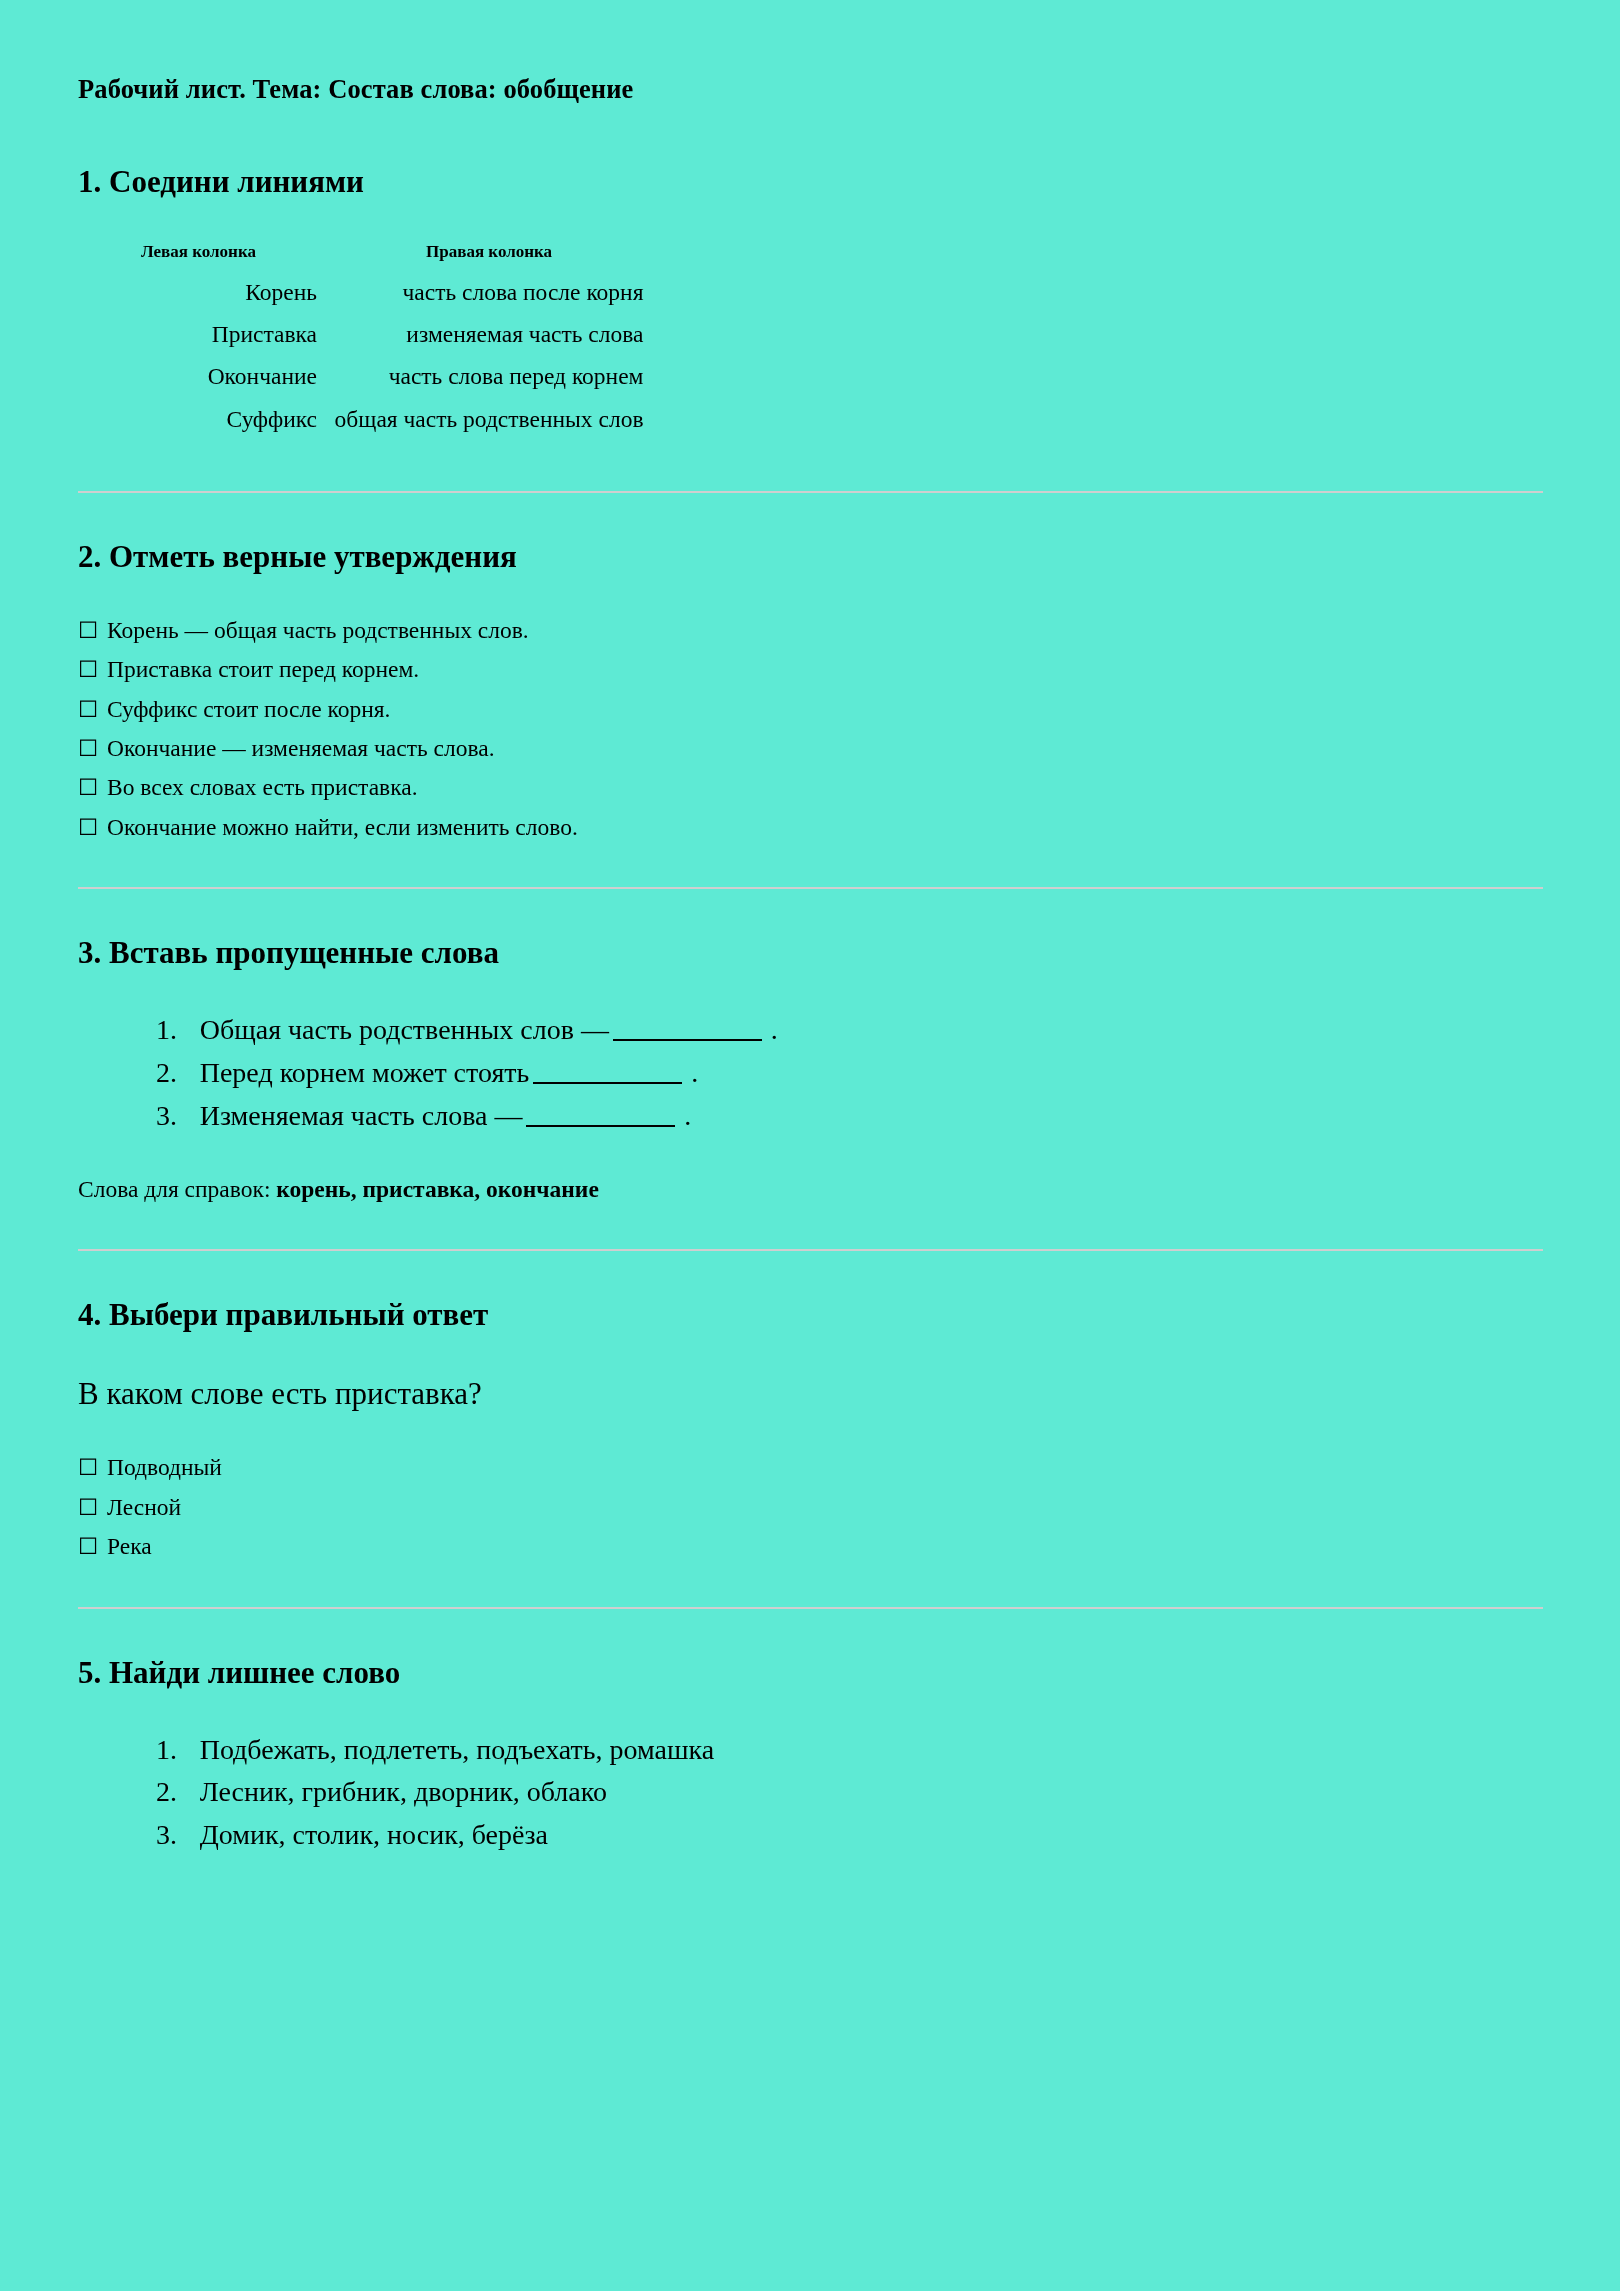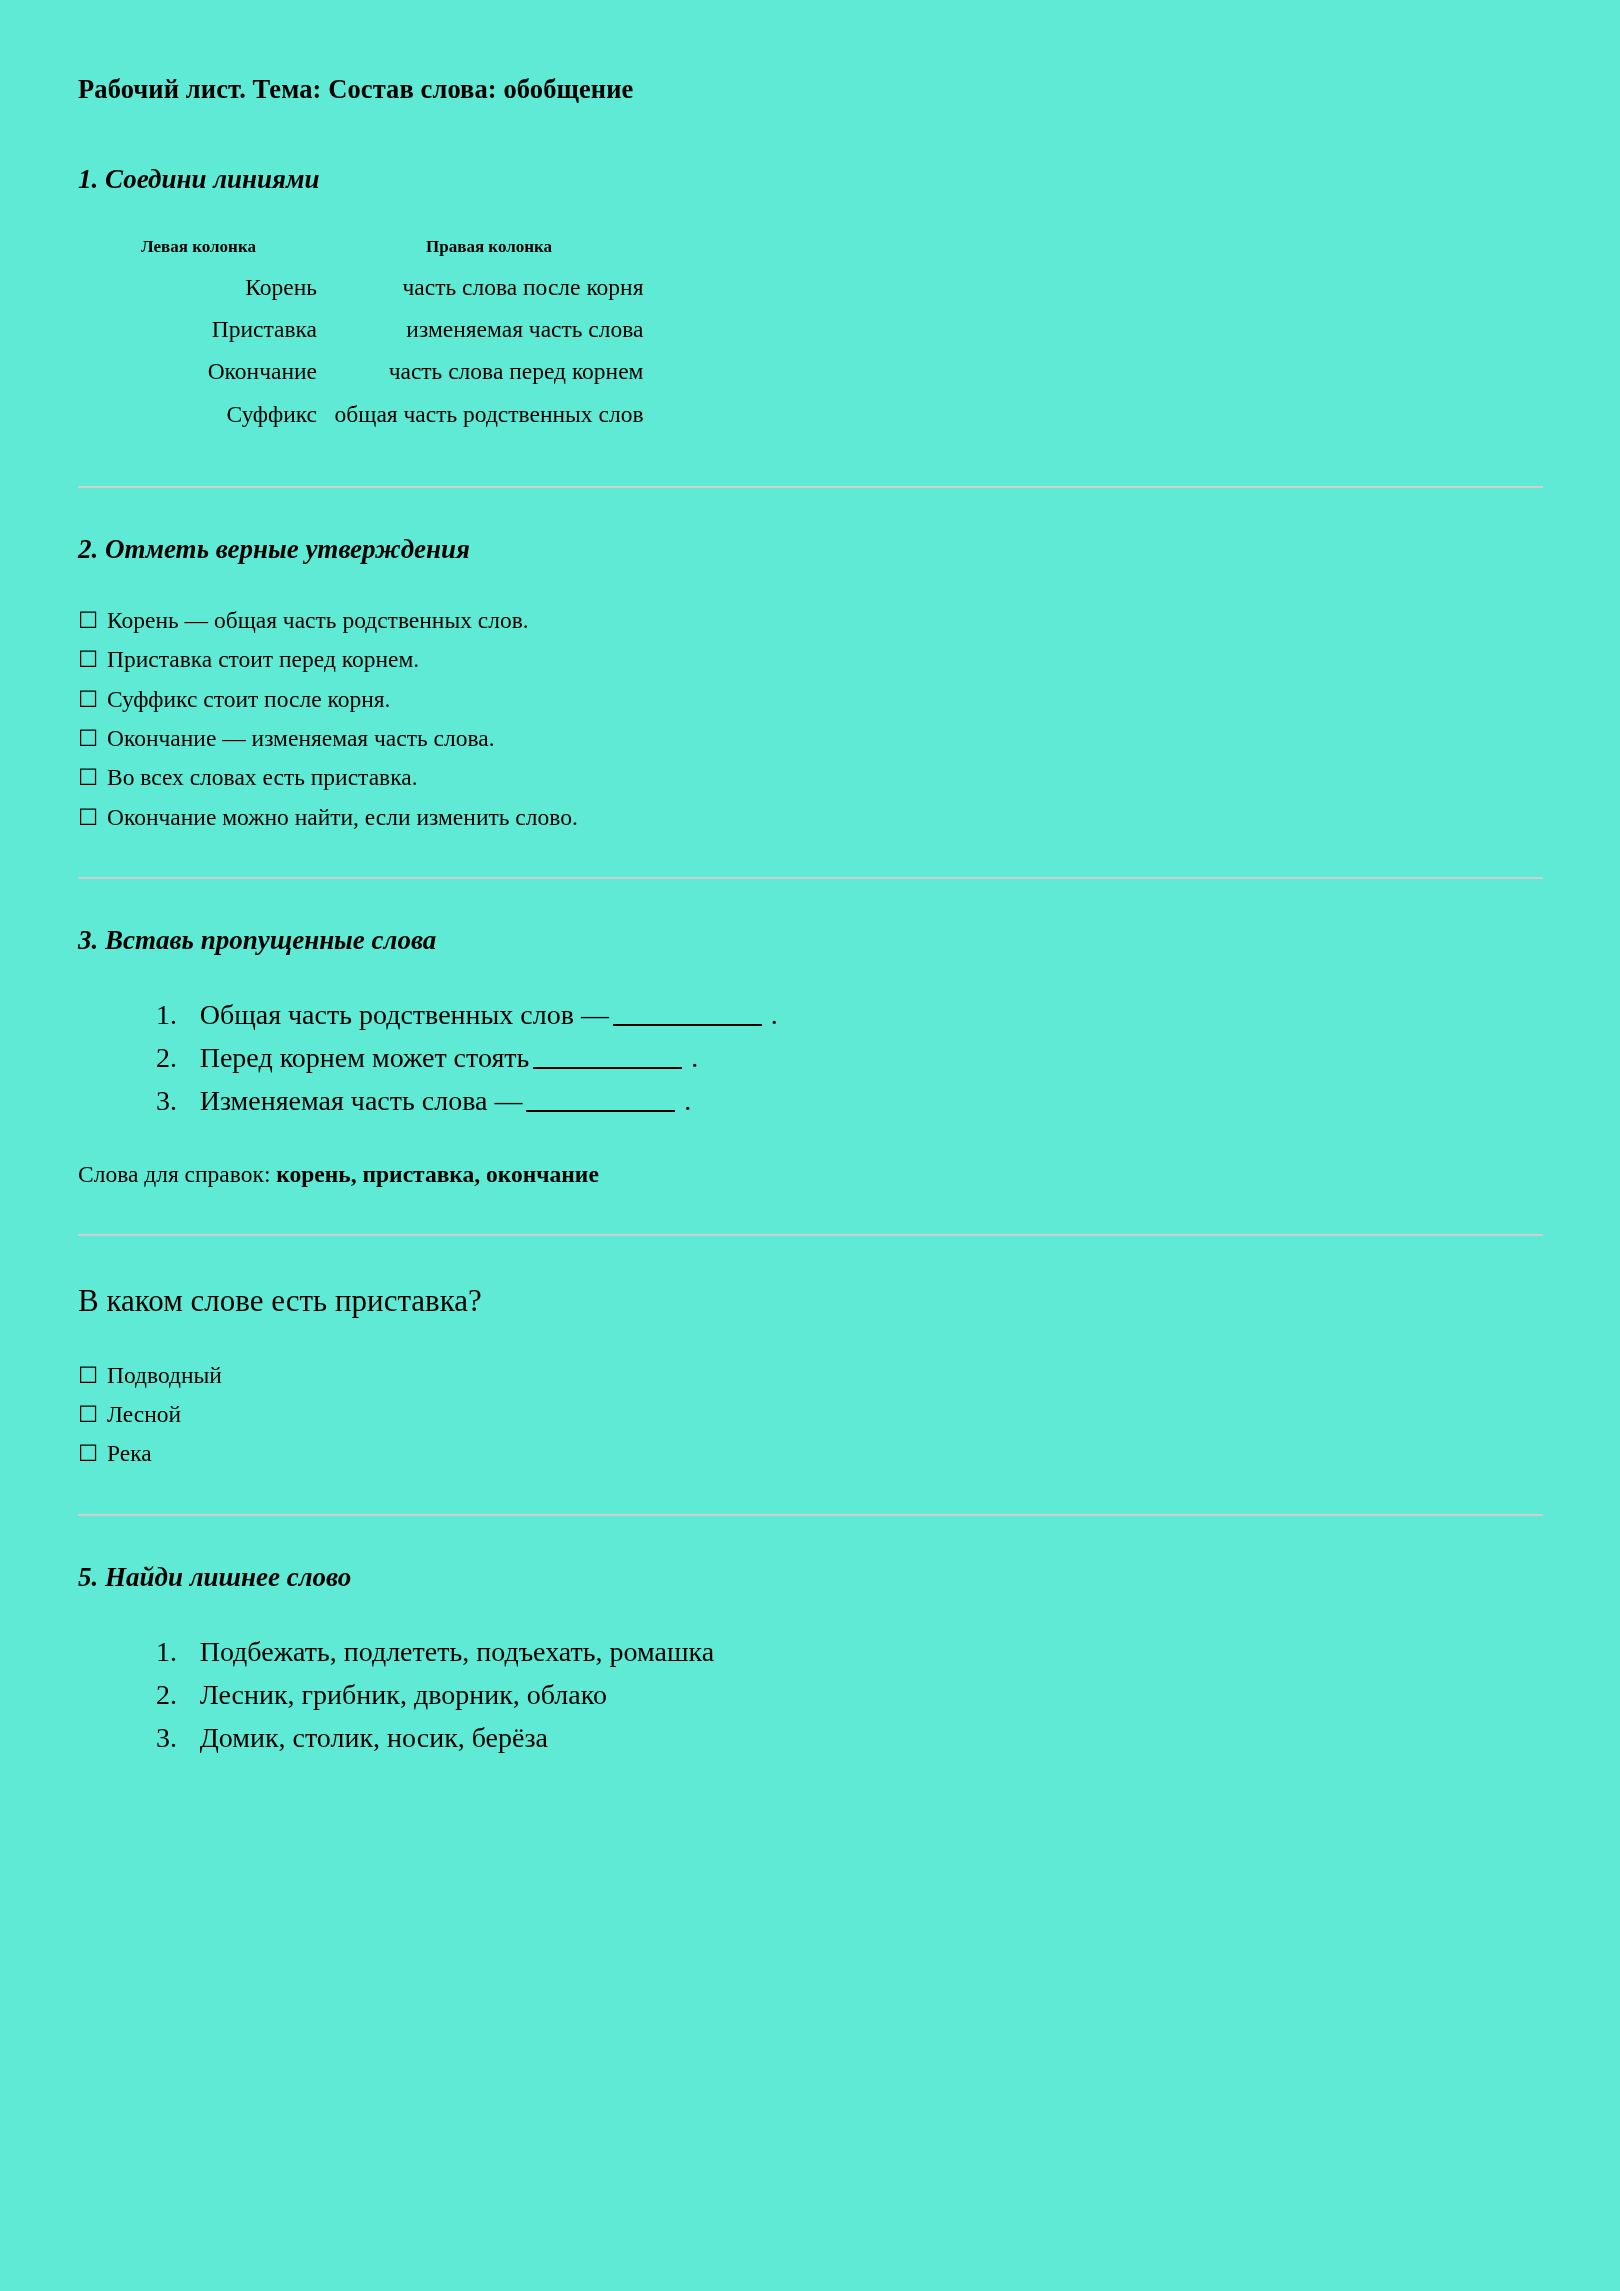--- a/index.html
+++ b/index.html
@@ -24,25 +24,24 @@
 
   .doc-title {
     font-size: 26.5px;
     font-weight: bold;
     line-height: 1.25;
     margin: 0 0 57px 0;
     letter-spacing: 0.1px;
   }
 
   .section-heading {
-    font-size: 27px;
+    font-size: 31px;
     font-weight: bold;
     line-height: 1.25;
     margin: 0 0 39px 0;
-    font-style: italic;
   }
 
   
   .match-table {
     border-collapse: collapse;
     margin: 0 0 0 2px;
   }
   .match-table th {
     text-align: center;
     font-size: 17px;
@@ -218,20 +217,21 @@
 
     <p class="ref-line">
       <span>Слова для справок:</span>
       <span class="ref-words">корень, приставка, окончание</span>
     </p>
   </div>
 
   <hr class="divider">
 
   <div class="sec-block">
+    <h2 class="section-heading">4. Выбери правильный ответ</h2>
 
     <p class="question">В каком слове есть приставка?</p>
 
     <ul class="check-list">
       <li>
         <span class="check-box">☐</span>
         <span class="check-text">Подводный</span>
       </li>
       <li>
         <span class="check-box">☐</span>

